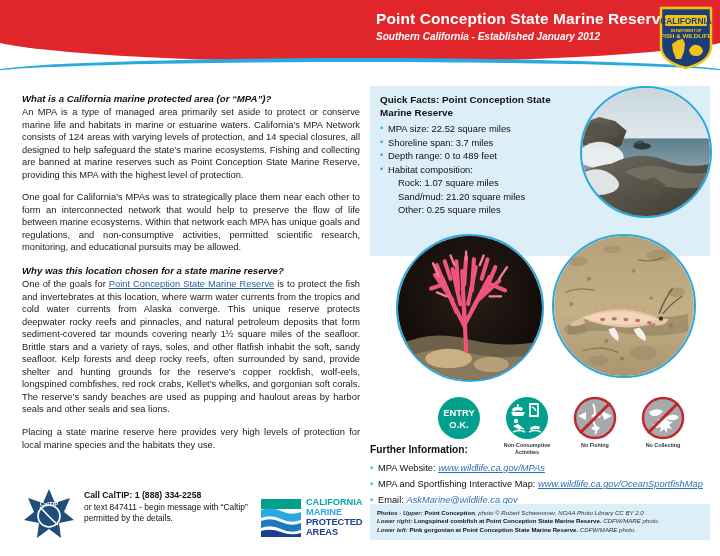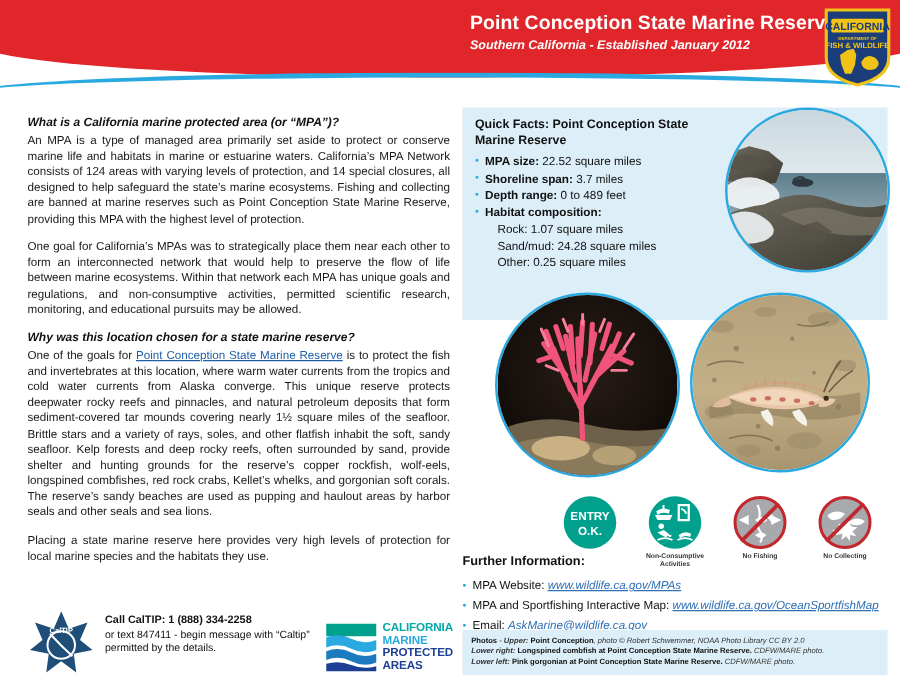--- a/index.html
+++ b/index.html
@@ -147,21 +147,21 @@
     font-size: 9.4px;
     color: #111;
     line-height: 13.6px;
     padding-left: 8px;
   }
   .fact-row .dot {
     position: absolute; left: 0; top: 0;
     color: #2AA9E0;
     font-size: 9px;
   }
-  .fact-row b { font-weight: bold; }
+  .fact-row b { font-weight: normal; }
   .fact-sub {
     font-size: 9.4px;
     color: #111;
     line-height: 13.2px;
     padding-left: 18px;
   }
 
   
   .photo-circle {
     position: absolute;
@@ -181,21 +181,21 @@
     top: 148px; left: 182px;
     width: 144px; height: 144px;
   }
   .photo-svg { width: 100%; height: 100%; display: block; }
 
   
   .icon-row {
     position: absolute; top: 310px; left: 0;
     width: 340px;
     display: flex;
-    justify-content: flex-end;
+    justify-content: center;
     padding-left: 42px;
   }
   .icon-item {
     width: 68px;
     text-align: center;
   }
   .icon-circle-wrap { display: flex; justify-content: center; }
   .icon-caption {
     font-size: 5.4px;
     font-weight: bold;
@@ -330,21 +330,21 @@
         <div class="fact-row">
           <span class="dot">•</span>
           <b>Depth range:</b>
           <span>0 to 489 feet</span>
         </div>
         <div class="fact-row">
           <span class="dot">•</span>
           <b>Habitat composition:</b>
         </div>
         <div class="fact-sub">Rock: 1.07 square miles</div>
-        <div class="fact-sub">Sand/mud: 24.28 square miles</div>
+        <div class="fact-sub">Sand/mud: 21.20 square miles</div>
         <div class="fact-sub">Other: 0.25 square miles</div>
       </div>
     </div>
 
     <div class="photo-circle ph-top">
       <svg class="photo-svg" viewBox="0 0 132 132" preserveAspectRatio="none">
         <defs>
           <linearGradient id="skyG" x1="0" y1="0" x2="0" y2="1">
             <stop offset="0%" stop-color="#C9D7DD"></stop>
               <stop offset="100%" stop-color="#E3ECEF"></stop>

